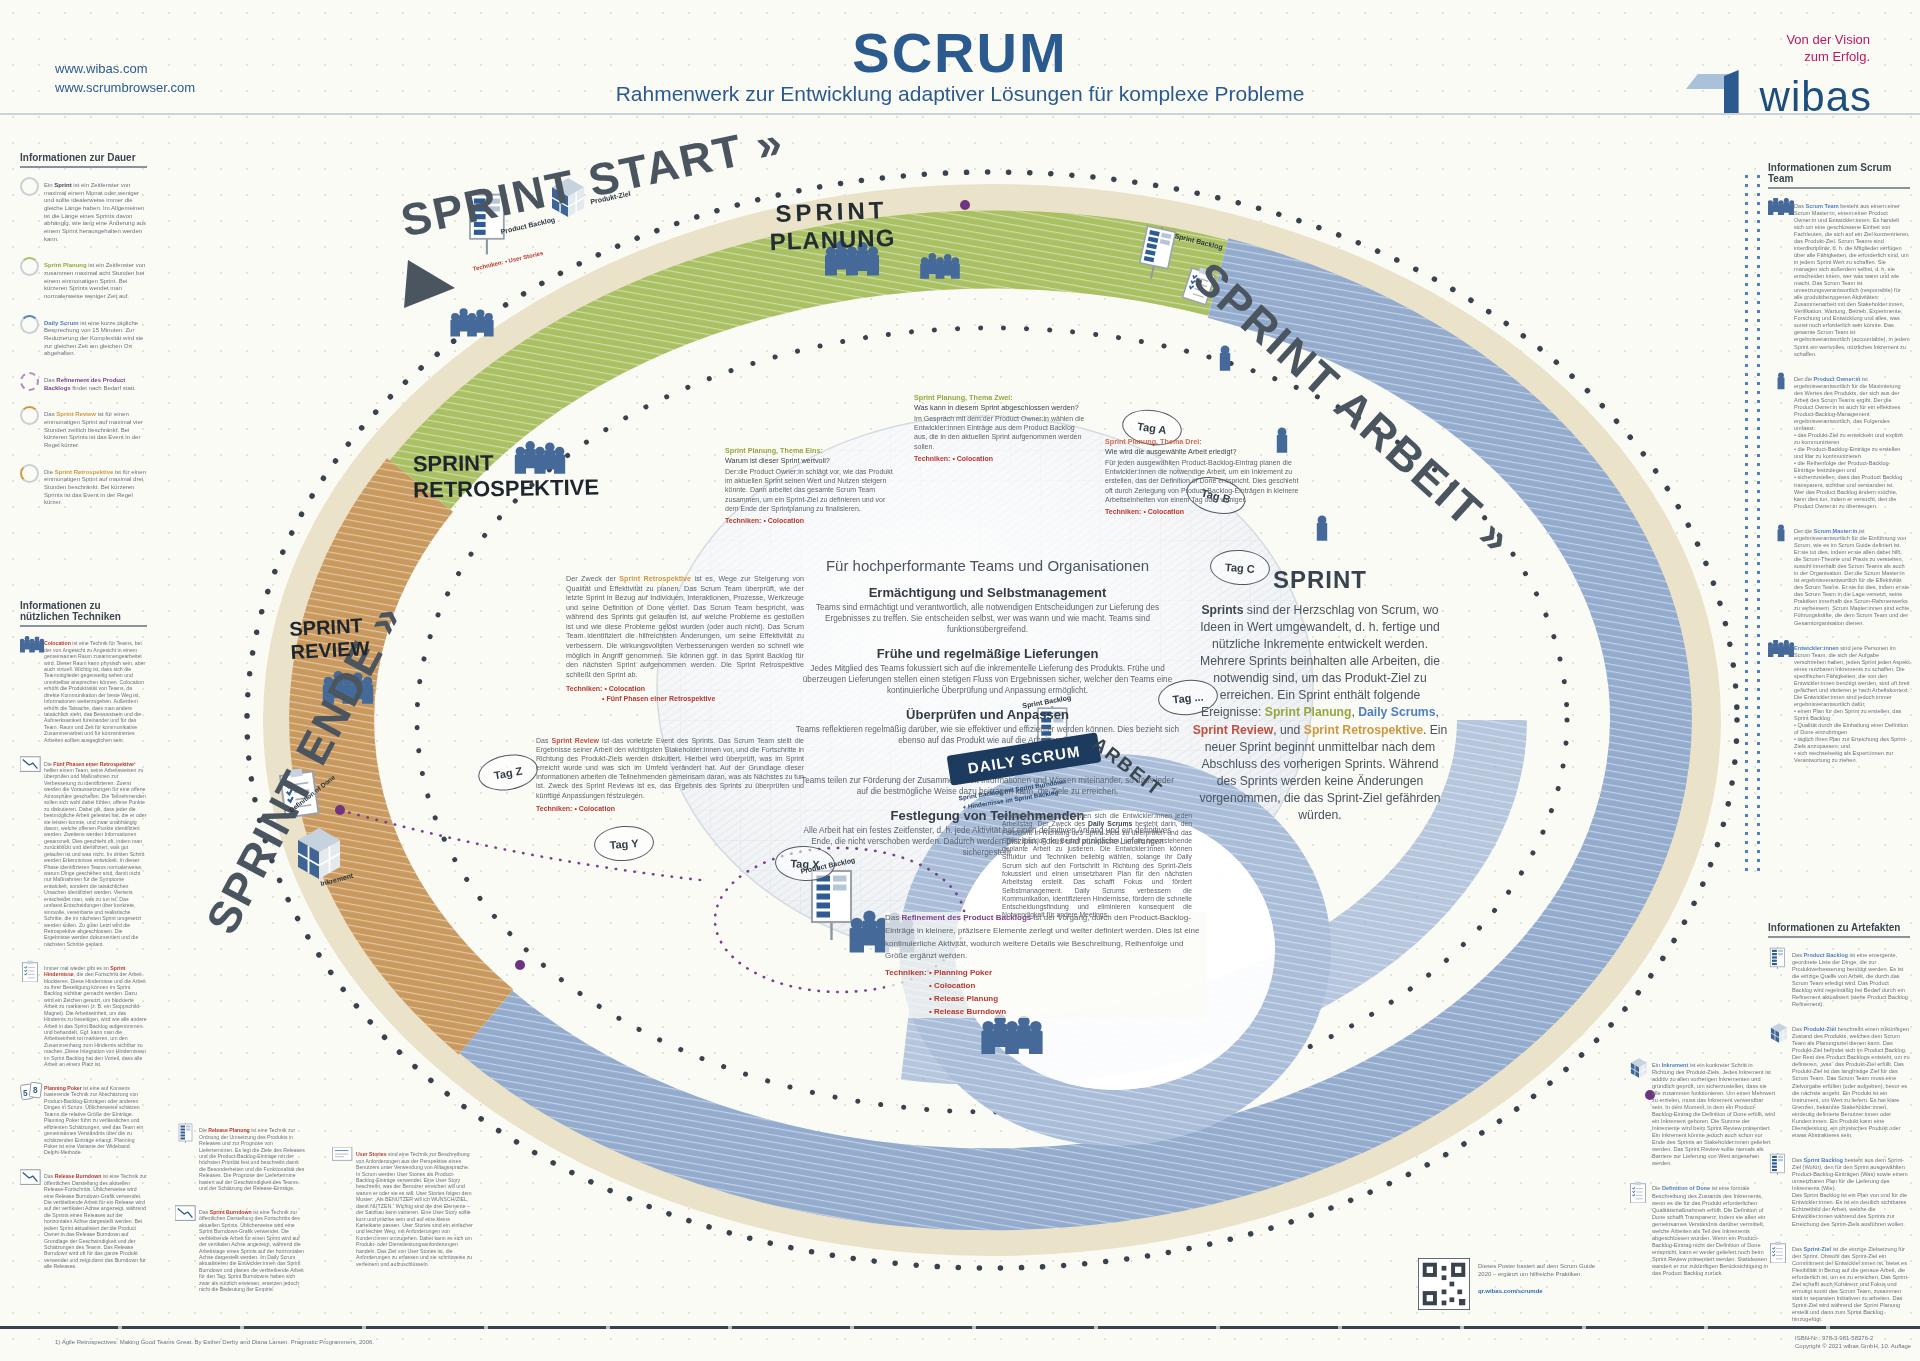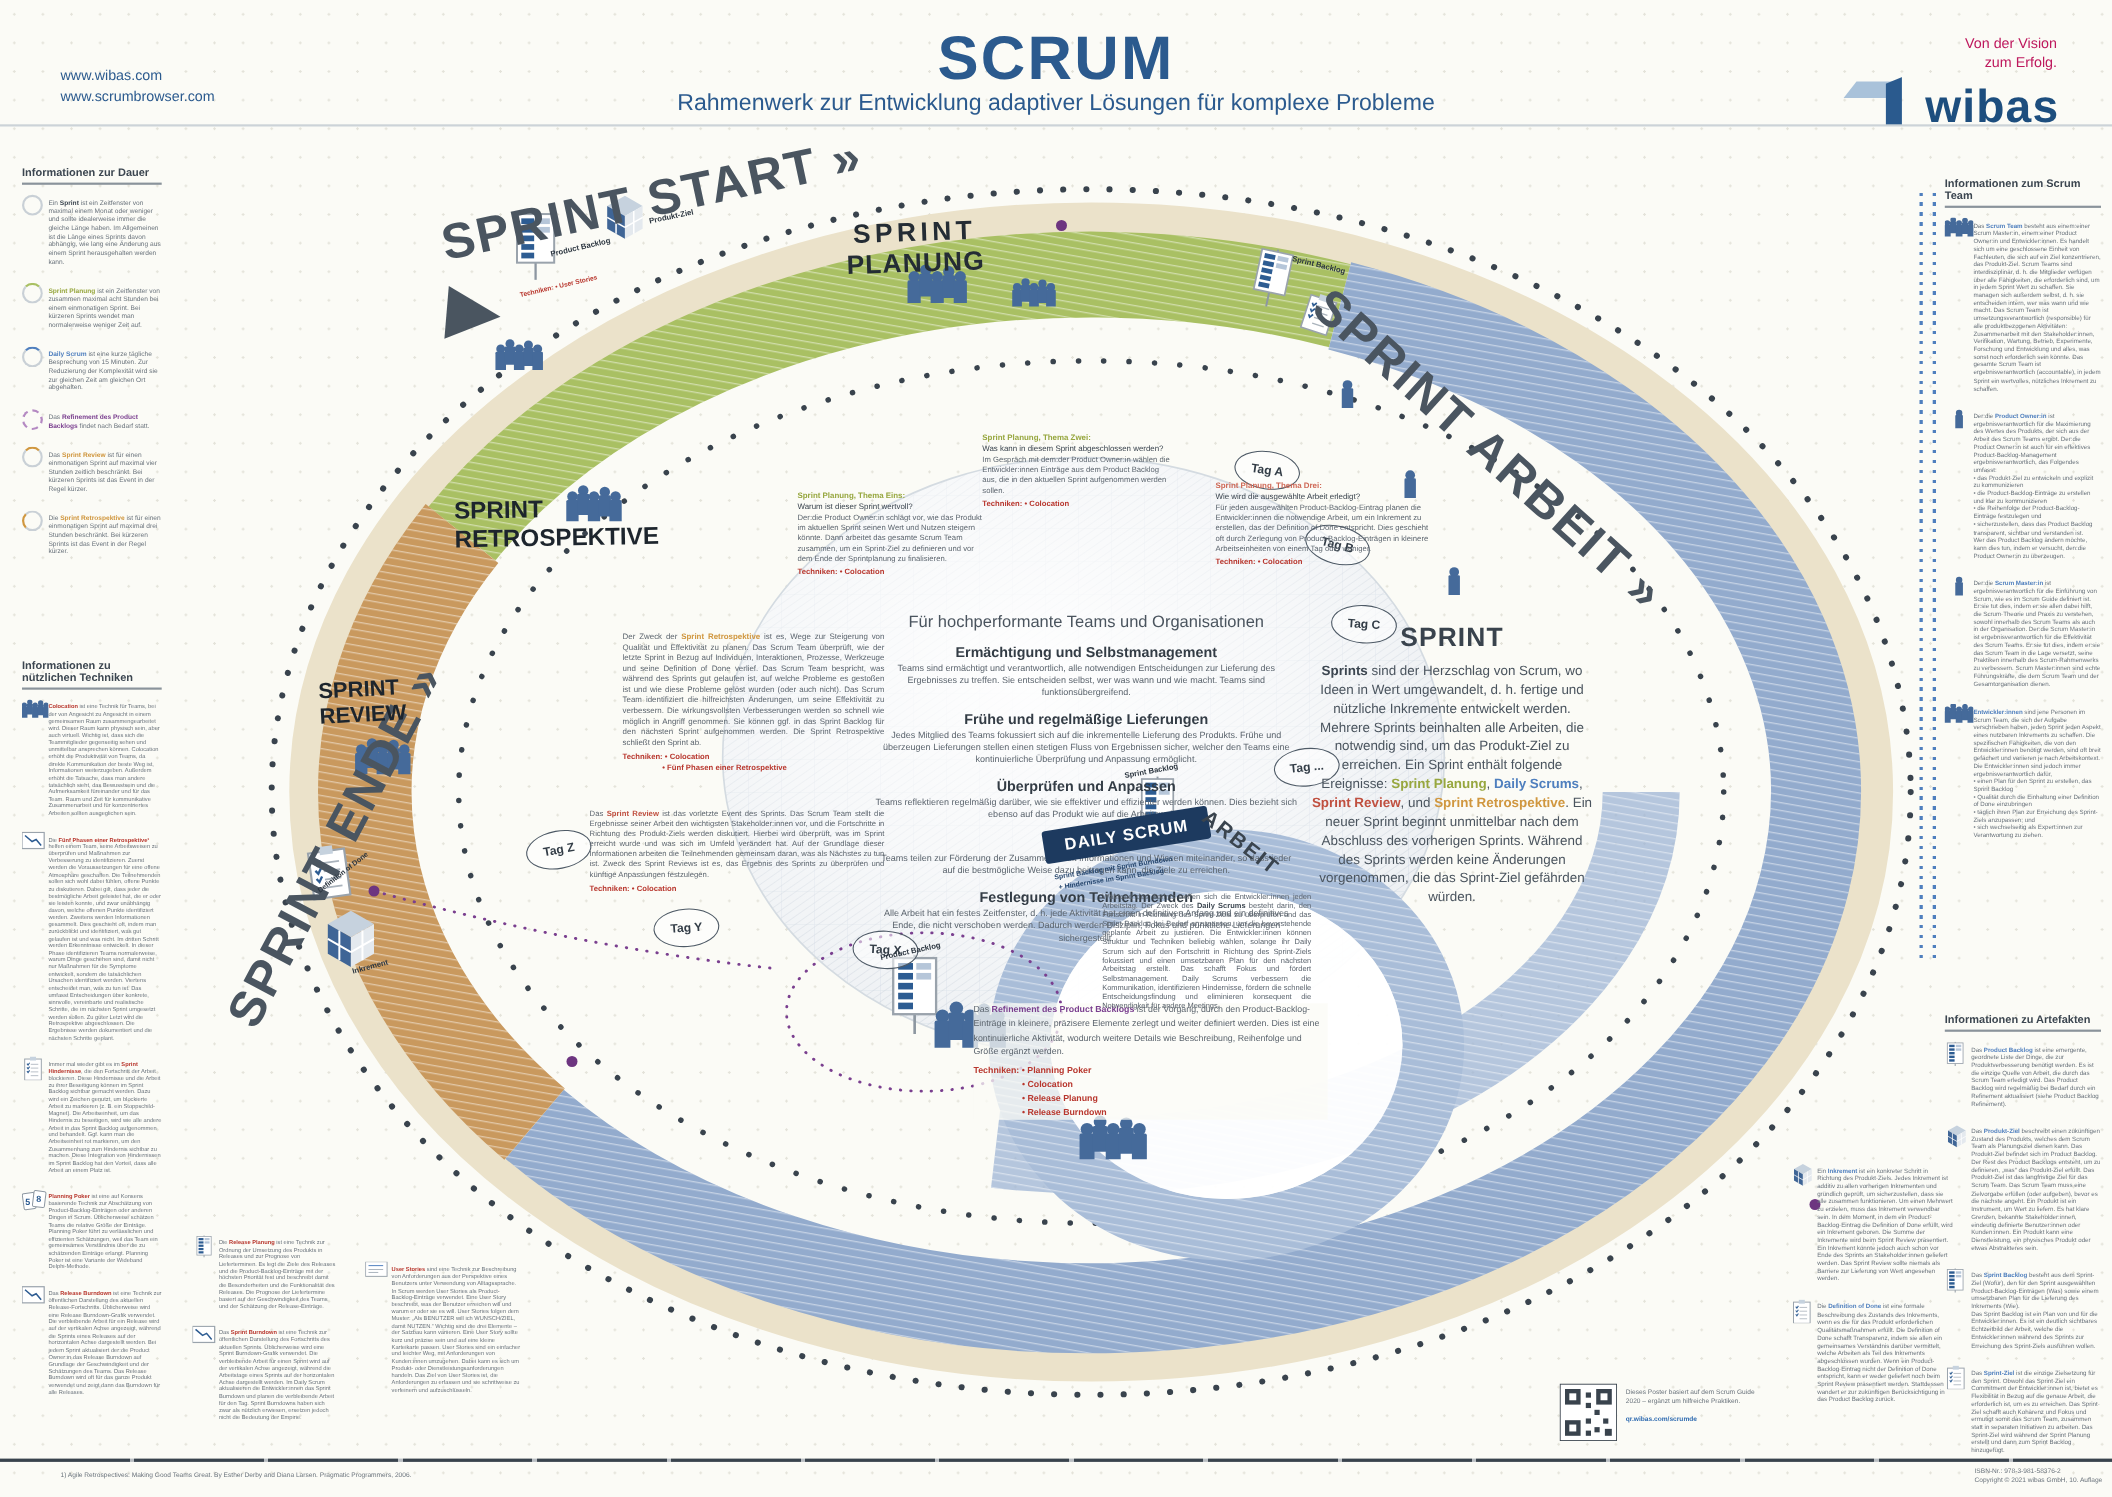--- a/index.html
+++ b/index.html
@@ -14,21 +14,21 @@
   
   .hdr-title{left:0;right:0;top:20px;text-align:center;font-size:56px;font-weight:bold;color:#2b5a8e;letter-spacing:2px;z-index:9}
   .hdr-sub{left:0;right:0;top:82px;text-align:center;font-size:21px;color:#2b5a8e;z-index:9}
   .hdr-urls{left:55px;top:60px;font-size:13px;line-height:1.45;color:#2b5a8e;z-index:9}
   .hdr-urls a{color:#2b5a8e;text-decoration:none;display:block;cursor:pointer}
   .hdr-tag{right:50px;top:32px;font-size:13px;line-height:1.3;color:#be185d;text-align:right;z-index:9}
   .logo{right:48px;top:70px;z-index:9;display:flex;align-items:flex-end}
   .logo-mark{position:relative;width:64px;height:44px;margin-right:10px}
   .logo-roof{position:absolute;left:0;top:4px;width:40px;height:15px;background:#a9c2da;transform:skewX(-38deg);transform-origin:bottom left}
   .logo-col{position:absolute;left:38px;top:0;width:15px;height:44px;background:#2a5a8e;clip-path:polygon(0 14%,100% 0,100% 100%,0 100%)}
-  .logo-text{font-size:42px;font-weight:bold;color:#1d4e7e;letter-spacing:1px;line-height:.8}
+  .logo-text{font-size:42px;font-weight:normal;color:#1d4e7e;letter-spacing:1px;line-height:.8}
   .hdr-rule{top:113px;left:0;right:0;height:2px;background:#ccd3d8;z-index:9}
   
   .sb{z-index:8}
   .sb-title{font-size:10px;font-weight:bold;color:#3c4650;border-bottom:2px solid #8a939b;padding-bottom:3px;margin-bottom:8px}
   .sb-item{display:flex;margin-bottom:7px}
   .sb-ic{flex:0 0 24px;padding-top:1px}
   .sb-text{font-size:6px;line-height:1.28;color:#6a737c;white-space:pre-line;text-align:left}
   .sm .sb-text{font-size:5.2px;line-height:1.24}
   .rt .sb-text{font-size:5.6px;line-height:1.26}
   .kw{font-weight:bold}
@@ -308,21 +308,21 @@
 <div class="abs mini-label" style="left:1022px;top:698px;transform:rotate(-10deg)">Sprint Backlog</div>
 <div class="abs mini-label" style="left:284px;top:790px;font-size:6.5px;transform:rotate(-38deg)">Definition of Done</div>
 <div class="abs mini-label" style="left:320px;top:876px;transform:rotate(-15deg)">Inkrement</div>
 
 <div class="abs blk" style="left:725px;top:446px;width:168px">
   <div class="thema-h h-green">Sprint Planung, Thema Eins:</div>
   <div class="thema-q">Warum ist dieser Sprint wertvoll?</div>
   <div class="thema-b">Der:die Product Owner:in schlägt vor, wie das Produkt im aktuellen Sprint seinen Wert und Nutzen steigern könnte. Dann arbeitet das gesamte Scrum Team zusammen, um ein Sprint-Ziel zu definieren und vor dem Ende der Sprintplanung zu finalisieren.</div>
   <div class="tech">Techniken: • Colocation</div>
 </div>
-<div class="abs blk" style="left:893px;top:393px;width:175px">
+<div class="abs blk" style="left:914px;top:393px;width:175px">
   <div class="thema-h h-green">Sprint Planung, Thema Zwei:</div>
   <div class="thema-q">Was kann in diesem Sprint abgeschlossen werden?</div>
   <div class="thema-b">Im Gespräch mit dem:der Product Owner:in wählen die Entwickler:innen Einträge aus dem Product Backlog aus, die in den aktuellen Sprint aufgenommen werden sollen.</div>
   <div class="tech">Techniken: • Colocation</div>
 </div>
 <div class="abs blk" style="left:1105px;top:437px;width:200px">
   <div class="thema-h h-salmon">Sprint Planung, Thema Drei:</div>
   <div class="thema-q">Wie wird die ausgewählte Arbeit erledigt?</div>
   <div class="thema-b">Für jeden ausgewählten Product-Backlog-Eintrag planen die Entwickler:innen die notwendige Arbeit, um ein Inkrement zu erstellen, das der Definition of Done entspricht. Dies geschieht oft durch Zerlegung von Product-Backlog-Einträgen in kleinere Arbeitseinheiten von einem Tag oder weniger.</div>
   <div class="tech">Techniken: • Colocation</div>

